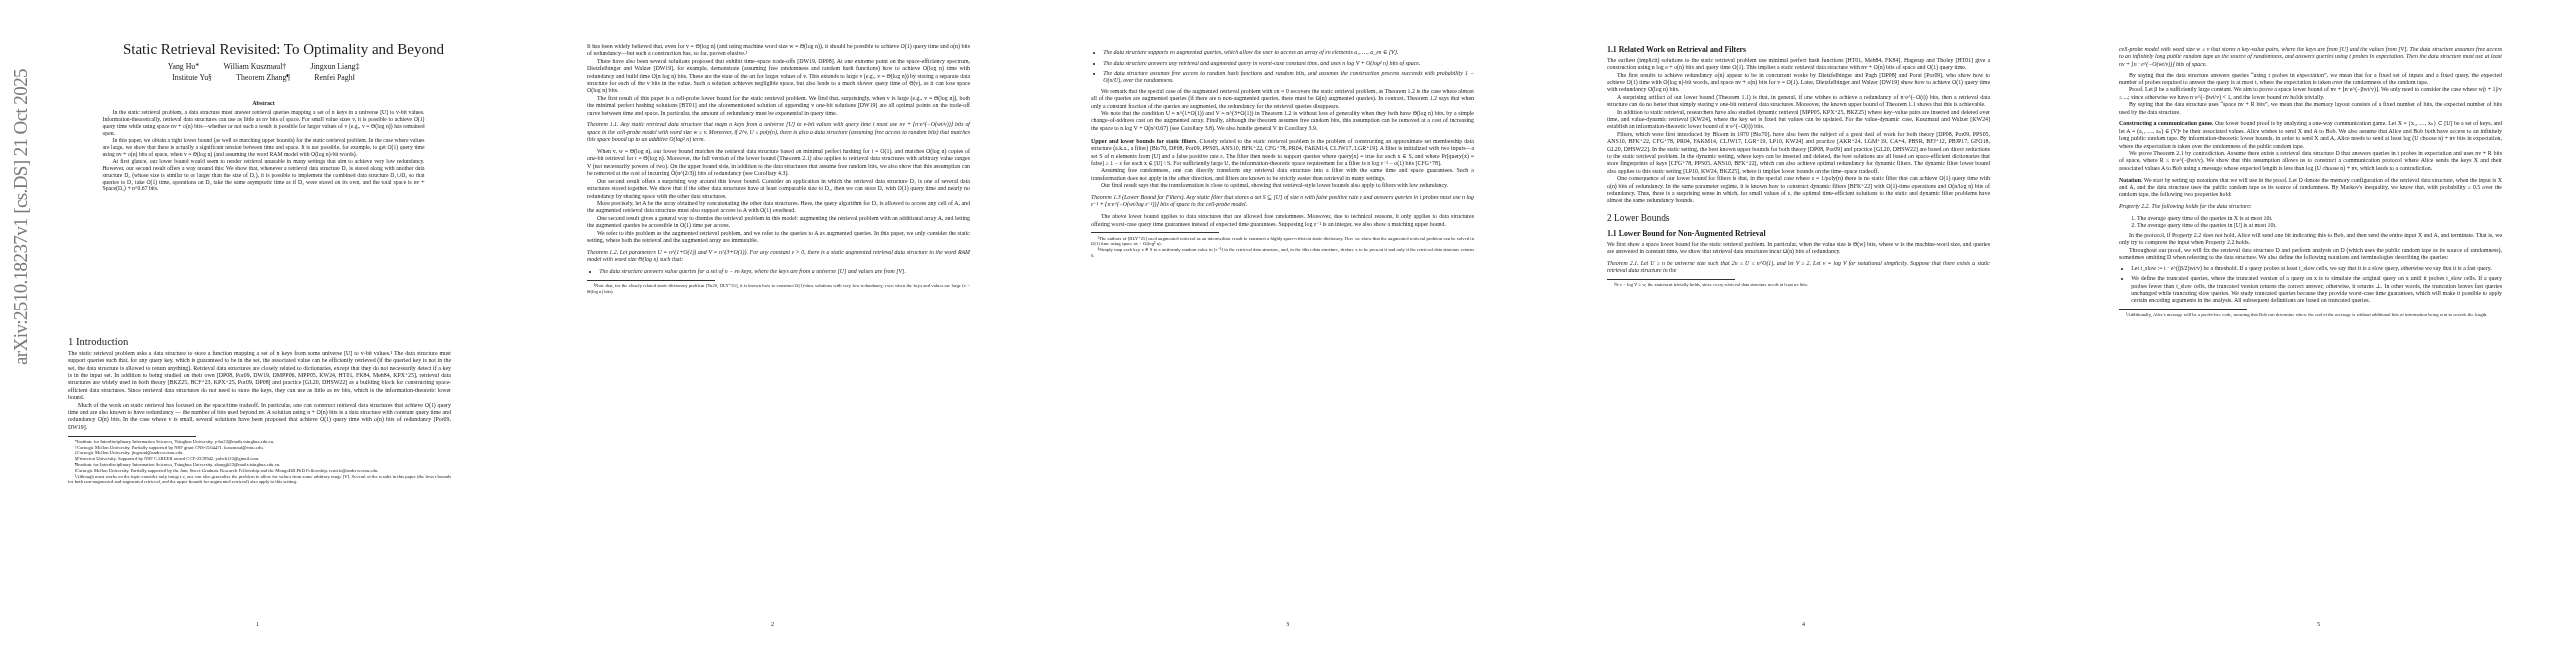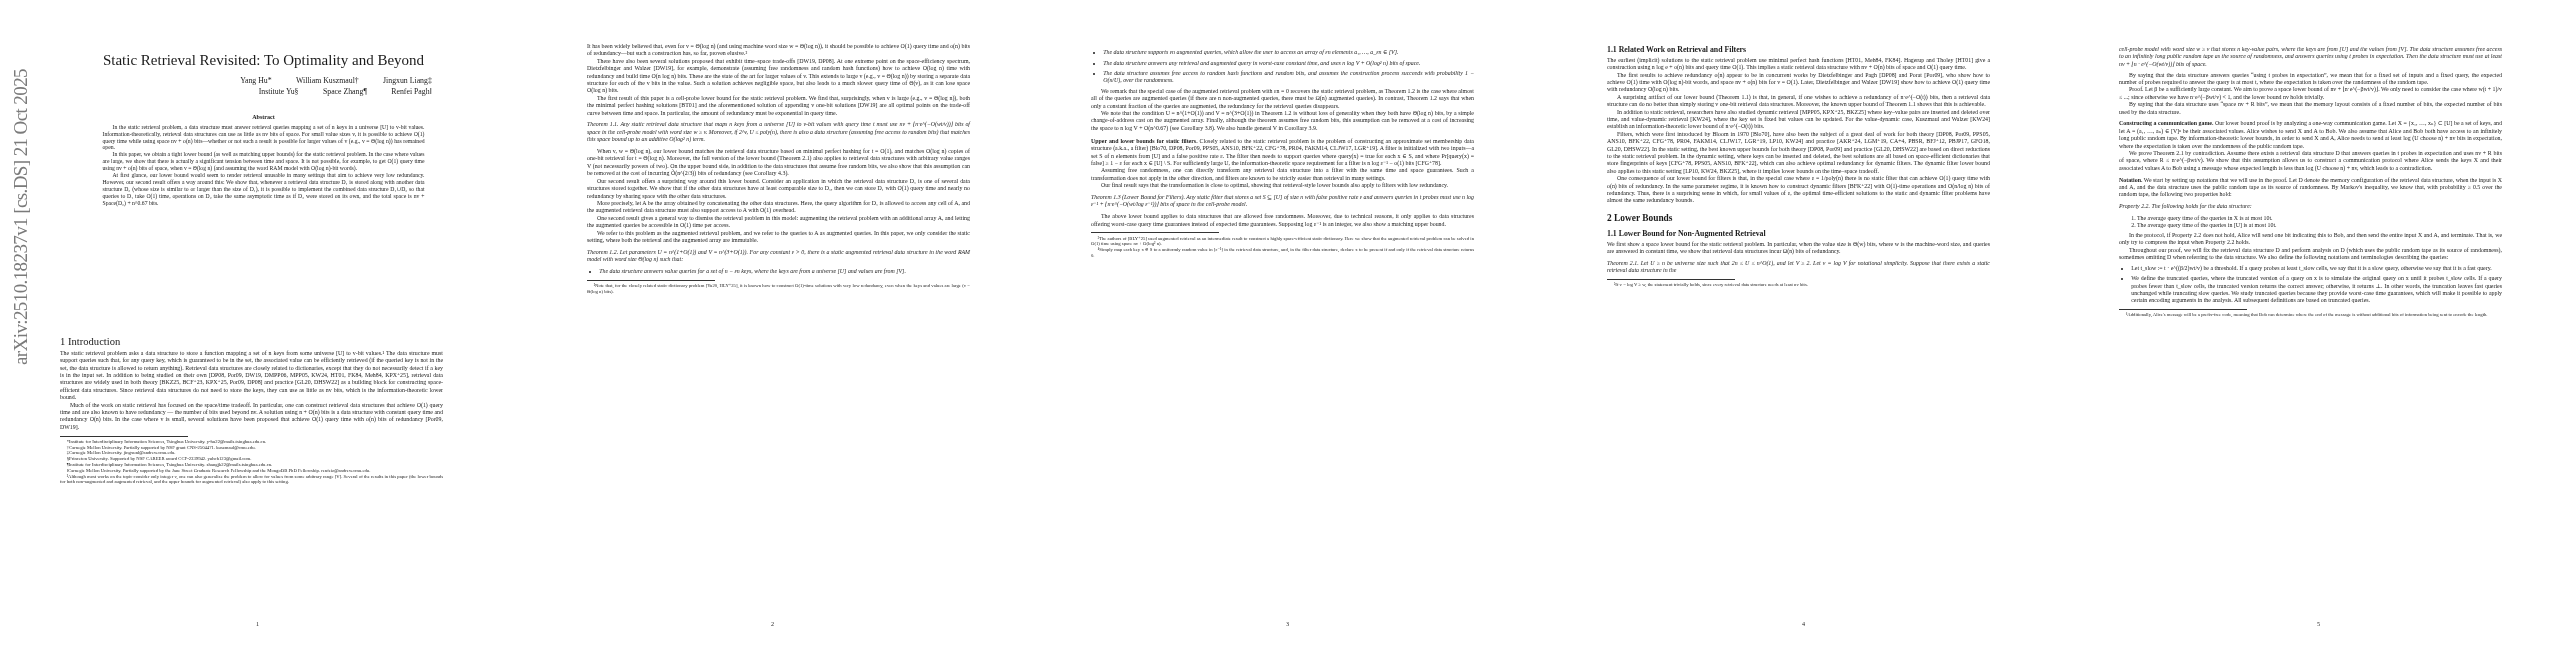--- a/index.html
+++ b/index.html
@@ -1,27 +1,27 @@
 <!DOCTYPE html>
 <html style="font-size:9px"><head>
 <meta charset="utf-8">
 <style>
   html, body { margin:0; padding:0; background:#ffffff; }
   body { width:2576px; height:667px; position:relative; overflow:hidden;
          font-family:"Liberation Serif","DejaVu Serif",serif; color:#1a1a1a; }
   .page { position:absolute; top:0; width:515px; height:667px; background:#fff; }
-  .col { position:absolute; left:60px; width:383px; font-size:5.9px; line-height:7.4px; text-align:justify; }
+  .col { position:absolute; left:68px; width:383px; font-size:5.9px; line-height:7.4px; text-align:justify; }
   .p { margin:0; text-indent:10px; }
   .p.noind { text-indent:0; }
-  .title { text-align:center; font-size:15px; font-weight:normal; margin:11px; }
-  .authors { text-align:right; font-size:7.8px; line-height:11px; margin-top:7.8px; }
+  .title { text-align:right; font-size:15px; font-weight:normal; margin:0; }
+  .authors { text-align:center; font-size:7.8px; line-height:11px; margin-top:7.8px; }
   .authors span { margin:0 12.2px; }
   .abs-h { text-align:center; font-weight:bold; font-size:6.1px; margin-top:16.7px; margin-bottom:2.2px; }
   .abstract { margin:0 19.5px; font-size:5.7px; line-height:6.9px; }
-  h1 { font-size:9.4px; margin:10px 0 4.4px 0; font-weight:bold; }
+  h1 { font-size:9.4px; margin:10px 0 4.4px 0; font-weight:normal; }
   h2 { font-size:7.8px; margin:7.8px 0 3.3px 0; font-weight:bold; }
   .thm { margin:4.4px 0; font-style:italic; }
   .bullets { margin:3.3px 0 3.3px 12.2px; padding:0; }
   .bullets li { margin-bottom:2.8px; }
   .fnrule { width:128px; border-top:0.4px solid #333; margin:4.4px 0 2.2px 0; }
   .fn { font-size:4.7px; line-height:5.8px; margin:0; text-indent:6.7px; }
   .pnum { position:absolute; top:621px; width:100%; text-align:center; font-size:6.1px; }
   .arxiv { position:absolute; left:10px; top:81px; width:22px; height:272px; }
   .arxiv span { position:absolute; left:50%; top:50%; transform:translate(-50%,-50%) rotate(-90deg);
                 white-space:nowrap; font-family:"Liberation Serif",serif; font-size:19px; color:#7a7a7a; letter-spacing:-0.6px;
@@ -33,21 +33,21 @@
 <body>
 
 <div class="page" style="left:0px;">
   <div class="arxiv">
       <span>arXiv:2510.18237v1  [cs.DS]  21 Oct 2025</span>
     </div>
   <div class="col" style="top:46px; left:83px; width:361px;">
     <h1 class="title">Static Retrieval Revisited: To Optimality and Beyond</h1>
     <div class="authors">
       <div><span>Yang Hu*</span><span>William Kuszmaul†</span><span>Jingxun Liang‡</span></div>
-      <div><span>Institute Yu§</span><span>Space Zhang¶</span><span>Renfei Pagh‖</span></div>
+      <div><span>Institute Yu§</span><span>Theorem Zhang¶</span><span>Renfei Pagh‖</span></div>
     </div>
     <div class="abs-h">Abstract</div>
     <div class="abstract">
       <p class="p">In the static retrieval problem, a data structure must answer retrieval queries mapping a set of n keys in a universe [U] to v-bit values. Information-theoretically, retrieval data structures can use as little as nv bits of space. For small value sizes v, it is possible to achieve O(1) query time while using space nv + o(n) bits—whether or not such a result is possible for larger values of v (e.g., v = Θ(log n)) has remained open.</p>
       <p class="p">In this paper, we obtain a tight lower bound (as well as matching upper bounds) for the static retrieval problem. In the case where values are large, we show that there is actually a significant tension between time and space. It is not possible, for example, to get O(1) query time using nv + o(n) bits of space, when v = Θ(log n) (and assuming the word RAM model with O(log n)-bit words).</p>
       <p class="p">At first glance, our lower bound would seem to render retrieval unusable in many settings that aim to achieve very low redundancy. However, our second result offers a way around this: We show that, whenever a retrieval data structure D₁ is stored along with another data structure D₂ (whose size is similar to or larger than the size of D₁), it is possible to implement the combined data structure D₁∪D₂ so that queries to D₁ take O(1) time, operations on D₂ take the same asymptotic time as if D₂ were stored on its own, and the total space is nv + Space(D₂) + n^0.67 bits.</p>
     </div>
   </div>
   <div class="col" style="top:328px;">
     <h1 style="font-weight:normal;font-size:10.6px;">1   Introduction</h1>

